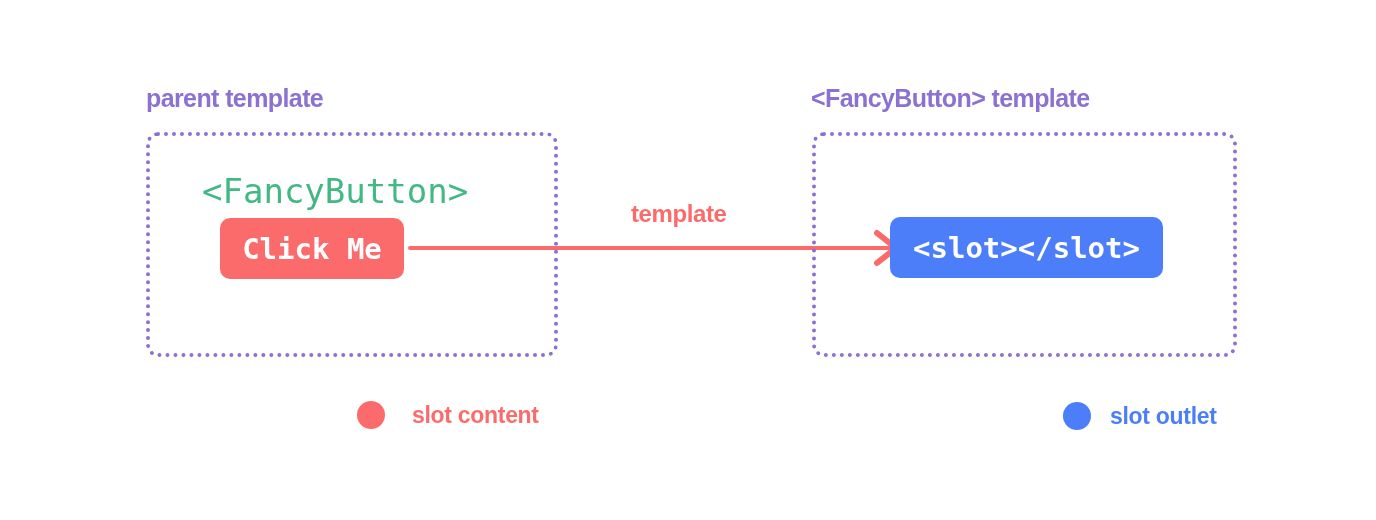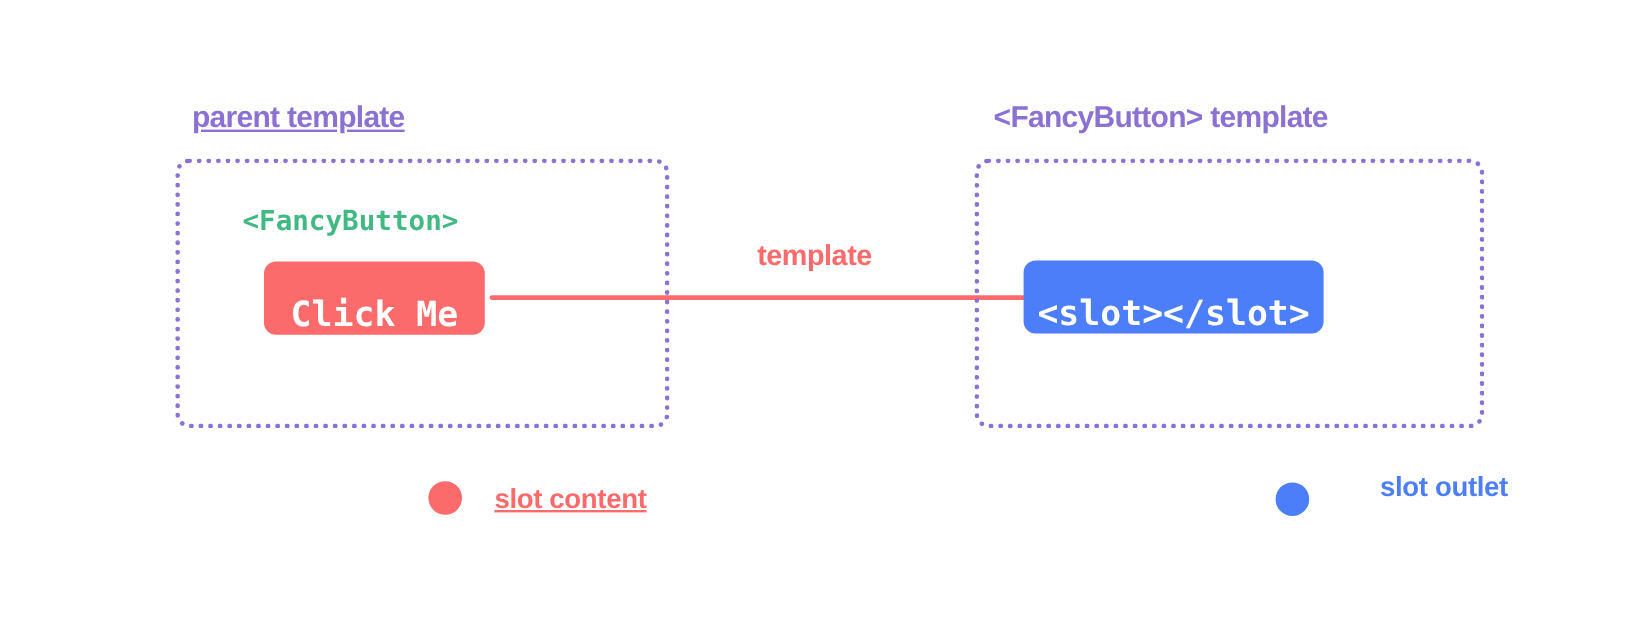--- a/index.html
+++ b/index.html
@@ -30,22 +30,22 @@
   }
   .dashed-box{
     position:absolute;
     border:4px dotted var(--purple);
     border-radius:12px;
     background:transparent;
   }
   .code{
     position:absolute;
     font-family:"DejaVu Sans Mono","Liberation Mono",monospace;
-    font-weight:700;
-    font-size:23px;
+    font-weight:400;
+    font-size:34px;
     line-height:1;
     color:var(--green);
     white-space:nowrap;
   }
   .pill{
     position:absolute;
     display:flex;
     align-items:center;
     justify-content:center;
     border-radius:10px;
@@ -60,21 +60,21 @@
   .pill-coral{background:var(--coral);}
   .pill-blue{background:var(--blue);}
   .arrow-svg{
     position:absolute;
     left:0;top:0;
     width:1376px;height:520px;
     z-index:0;
     pointer-events:none;
   }
   .dashed-box,.code,.pill,.panel-title,.arrow-label,.legend-dot,.legend-label{z-index:1;}
-  .pill{z-index:2;align-items:flex-end;}
+  .pill{z-index:2;}
   .arrow-label{
     position:absolute;
     font-size:24px;
     font-weight:700;
     letter-spacing:-0.4px;
     color:var(--coral);
     white-space:nowrap;
   }
   .legend-dot{
     position:absolute;
@@ -83,42 +83,42 @@
   }
   .dot-coral{background:var(--coral);}
   .dot-blue{background:var(--blue);}
   .legend-label{
     position:absolute;
     font-size:23px;
     font-weight:700;
     letter-spacing:-0.3px;
     white-space:nowrap;
   }
-  .legend-label-coral{color:var(--coral);text-decoration:underline;}
+  .legend-label-coral{color:var(--coral);}
   .legend-label-blue{color:var(--blue);}
 
   
-  #parent-title{left:160px;top:84px;text-decoration:underline;}
+  #parent-title{left:146px;top:84px;}
   #parent-box{left:146px;top:132px;width:412px;height:225px;}
   #parent-code-open{left:202px;top:174px;}
   #click-me{left:220px;top:218px;width:184px;height:61px;}
   #parent-code-close{left:202px;top:292px;}
 
   #replace-label{left:631px;top:200px;}
 
-  #fancy-title{left:828px;top:84px;}
+  #fancy-title{left:811px;top:84px;}
   #fancy-box{left:812px;top:132px;width:425px;height:225px;}
   #fancy-code-open{left:899px;top:174px;}
-  #slot-box{left:853px;top:217px;width:250px;height:61px;}
+  #slot-box{left:890px;top:217px;width:273px;height:61px;}
   #fancy-code-close{left:899px;top:292px;}
 
   #legend-dot-content{left:357px;top:401px;}
   #legend-label-content{left:412px;top:402px;}
   #legend-dot-outlet{left:1063px;top:402px;}
-  #legend-label-outlet{left:1110px;top:392px;margin-left:40px;}
+  #legend-label-outlet{left:1110px;top:403px;}
 </style>
 </head>
 <body>
 
 <div class="canvas">
 
   <svg class="arrow-svg" viewBox="0 0 1376 520" xmlns="http://www.w3.org/2000/svg">
     <line x1="410" y1="248" x2="893" y2="248" stroke="#fc6b6b" stroke-width="4" stroke-linecap="round"></line>
     <polyline points="877,233 896,248 877,263" fill="none" stroke="#fc6b6b" stroke-width="6" stroke-linecap="round" stroke-linejoin="round"></polyline>
   </svg>

